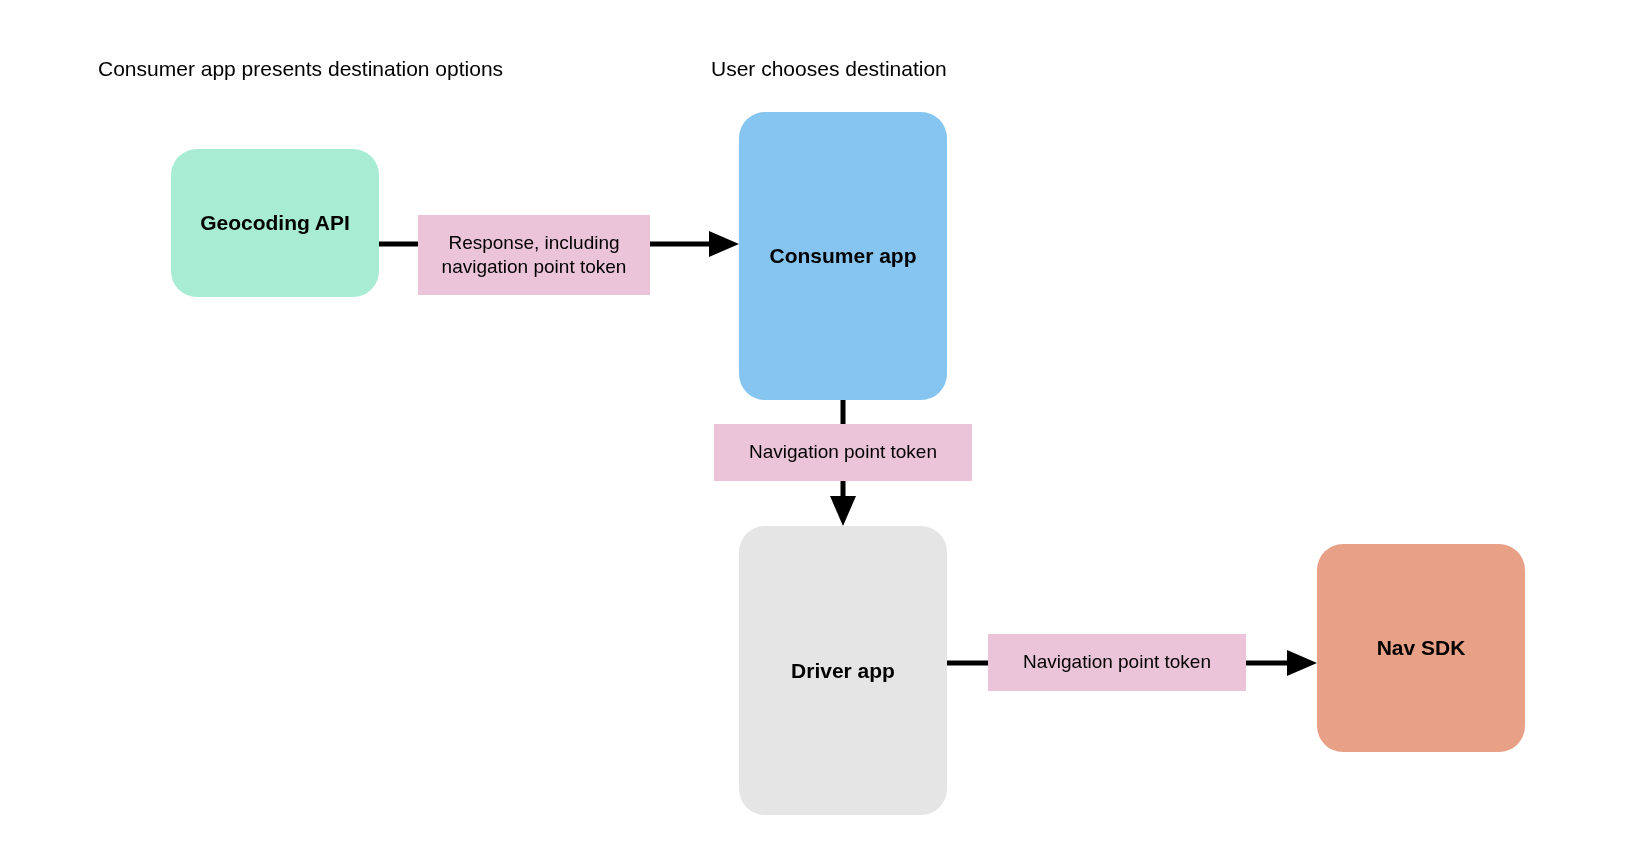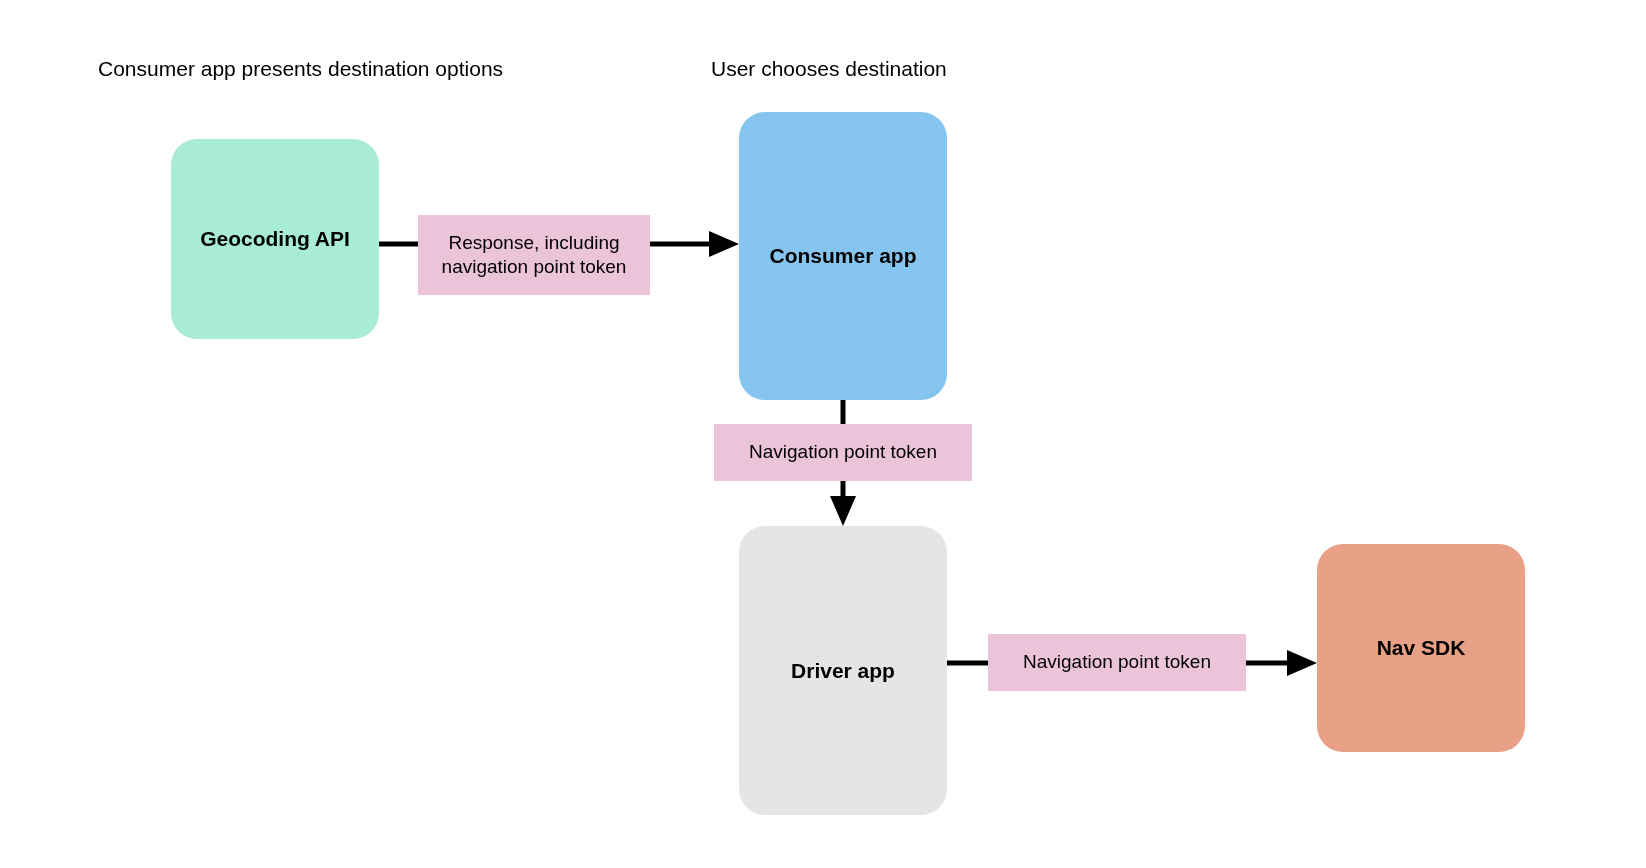--- a/index.html
+++ b/index.html
@@ -95,21 +95,21 @@
     </svg>
   </div>
 
   <div class="connector" style="left:947px; top:645px; width:370px; height:36px;">
     <svg width="370" height="36" viewBox="0 0 370 36" aria-hidden="true">
       <line x1="0" y1="18" x2="346" y2="18" stroke="#000000" stroke-width="5"></line>
       <polygon points="370,18 340,5 340,31" fill="#000000"></polygon>
     </svg>
   </div>
 
-  <div class="node" style="left:171px; top:139px; width:208px; height:200px; background:#a8ecd4; z-index:2;">
+  <div class="node" style="left:171px; top:149px; width:208px; height:148px; background:#a8ecd4; z-index:2;">
     <span class="node-label">Geocoding API</span>
   </div>
 
   <div class="node" style="left:739px; top:112px; width:208px; height:288px; background:#85c5f0; z-index:2;">
     <span class="node-label">Consumer app</span>
   </div>
 
   <div class="node" style="left:739px; top:526px; width:208px; height:289px; background:#e5e5e5; z-index:2;">
     <span class="node-label">Driver app</span>
   </div>

